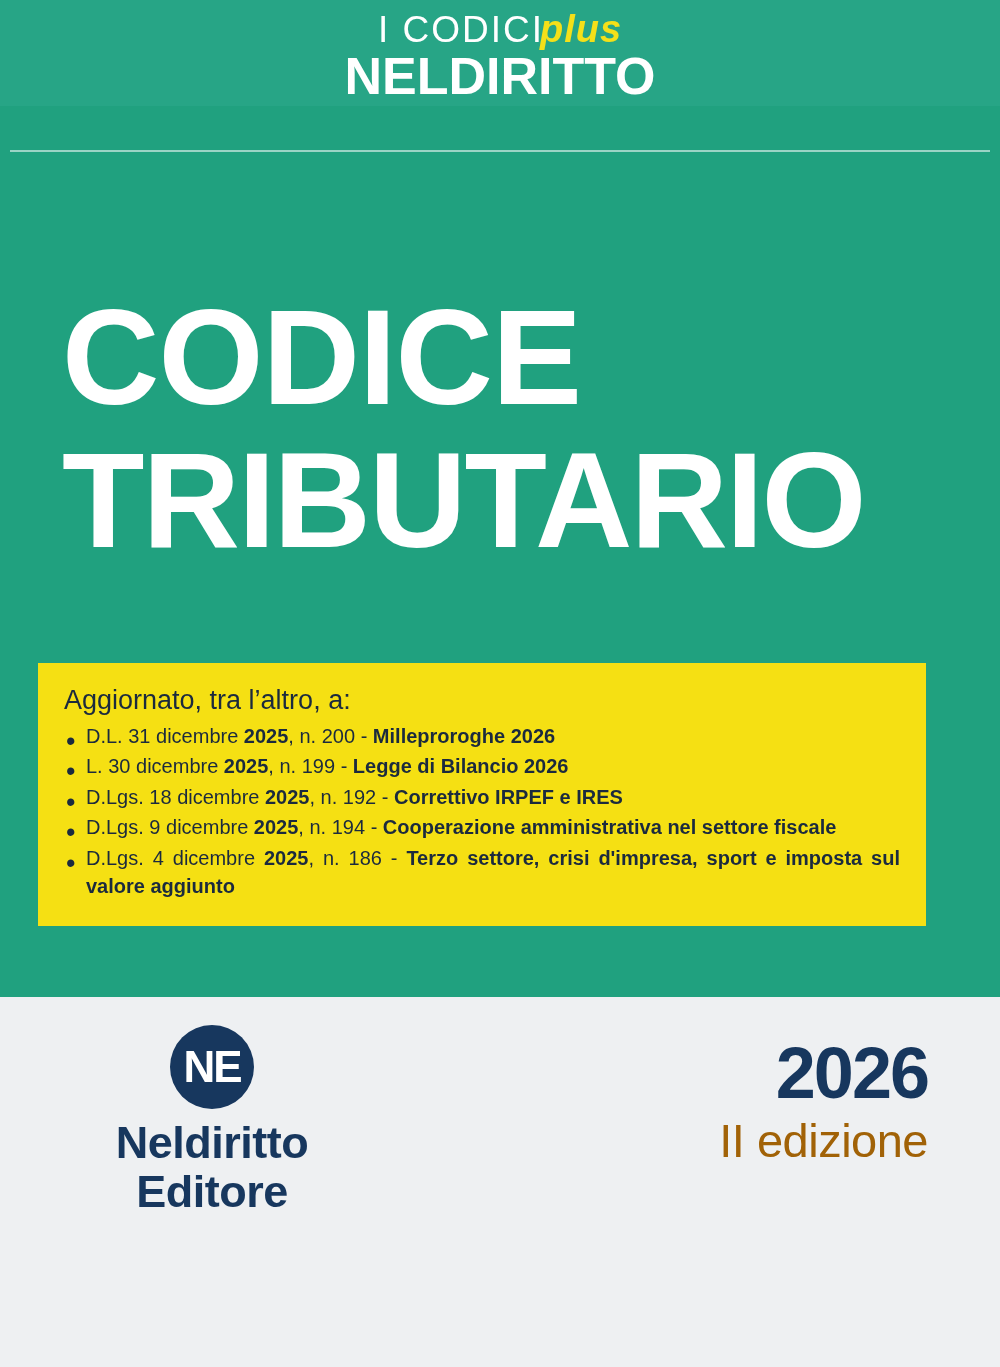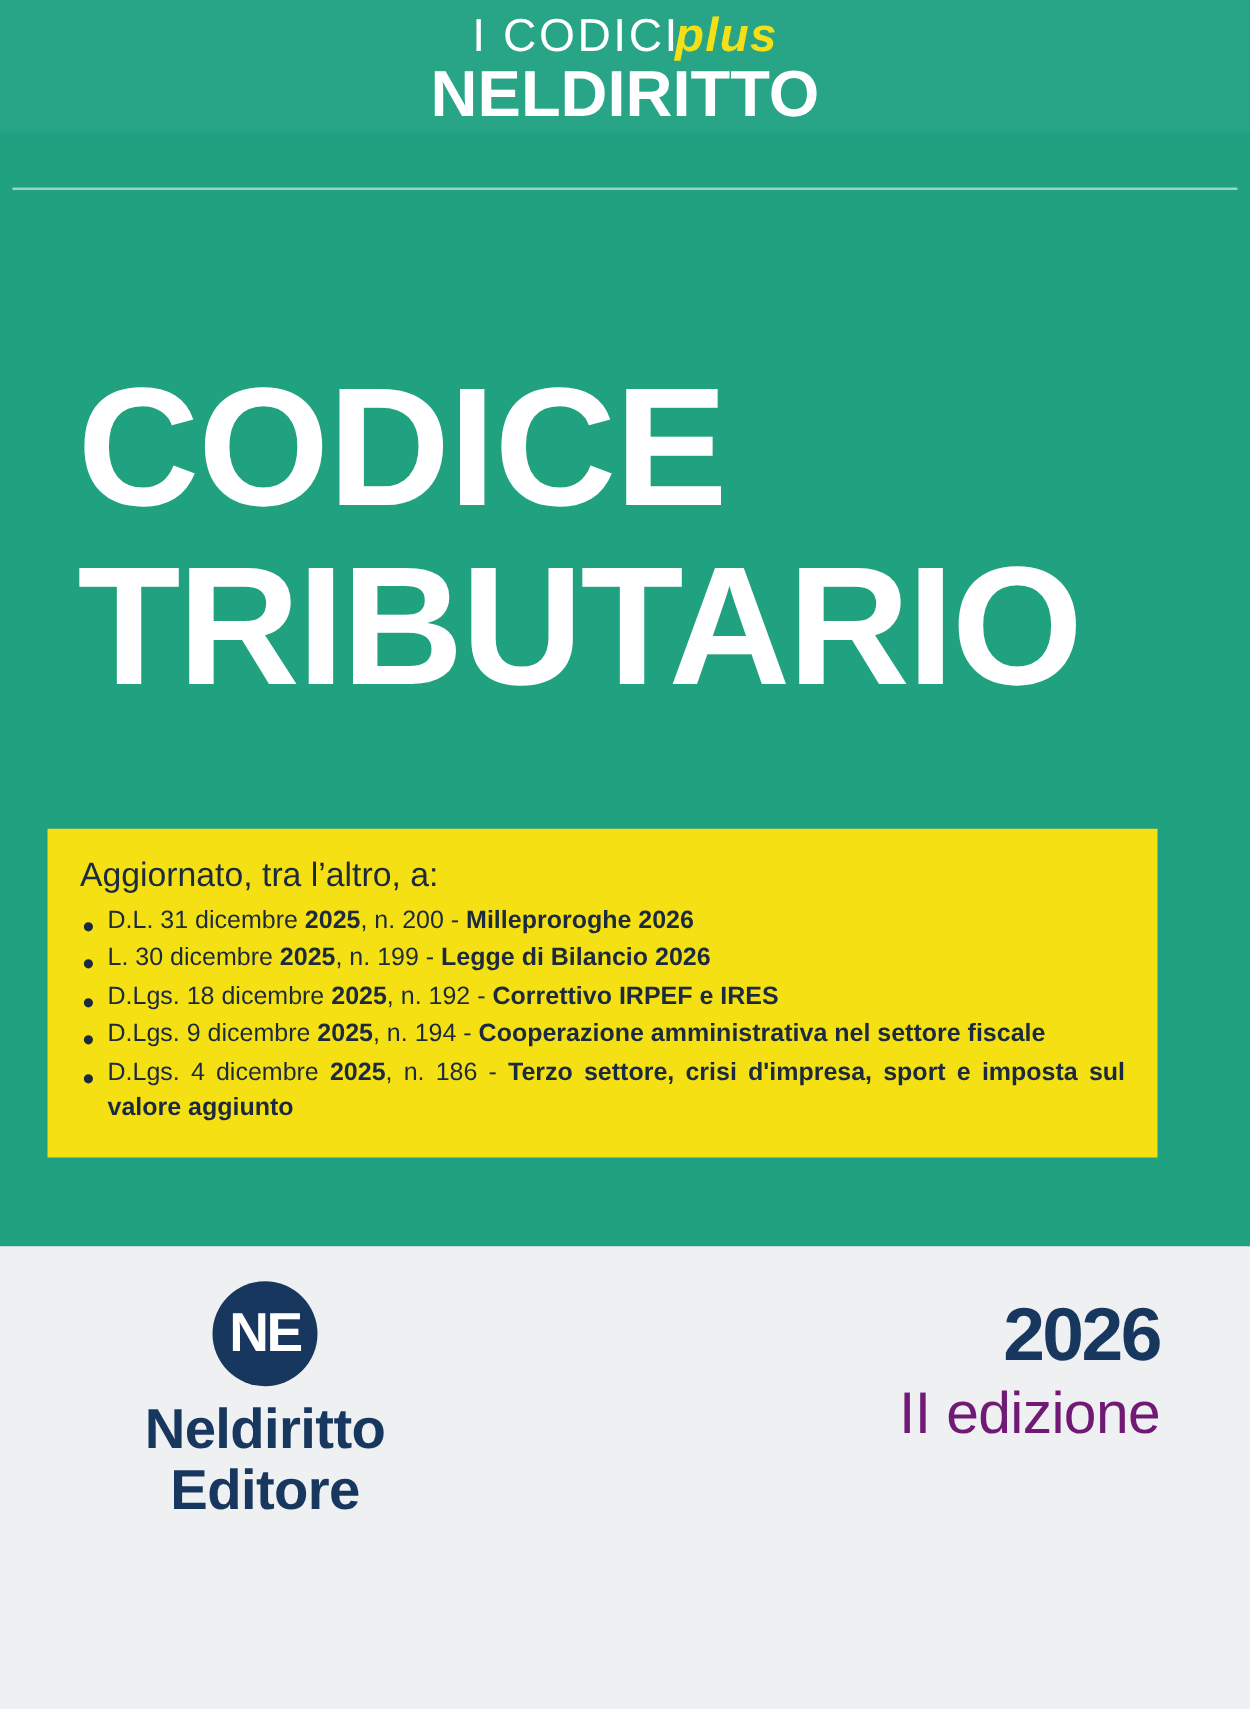--- a/index.html
+++ b/index.html
@@ -185,27 +185,27 @@
     letter-spacing: -0.5px;
   }
   .year-block {
     position: absolute;
     right: 72px;
     top: 42px;
     text-align: right;
   }
   .year {
     color: #17375e;
-    font-size: 60px;
+    font-size: 72px;
     font-weight: 800;
     line-height: 0.95;
     letter-spacing: -2px;
   }
   .edition {
-    color: #701a75;
+    color: #a16207;
     font-size: 47px;
     font-weight: 400;
     margin-top: 6px;
     letter-spacing: -0.5px;
   }
 </style>
 </head>
 <body>
 
 <div class="cover">

